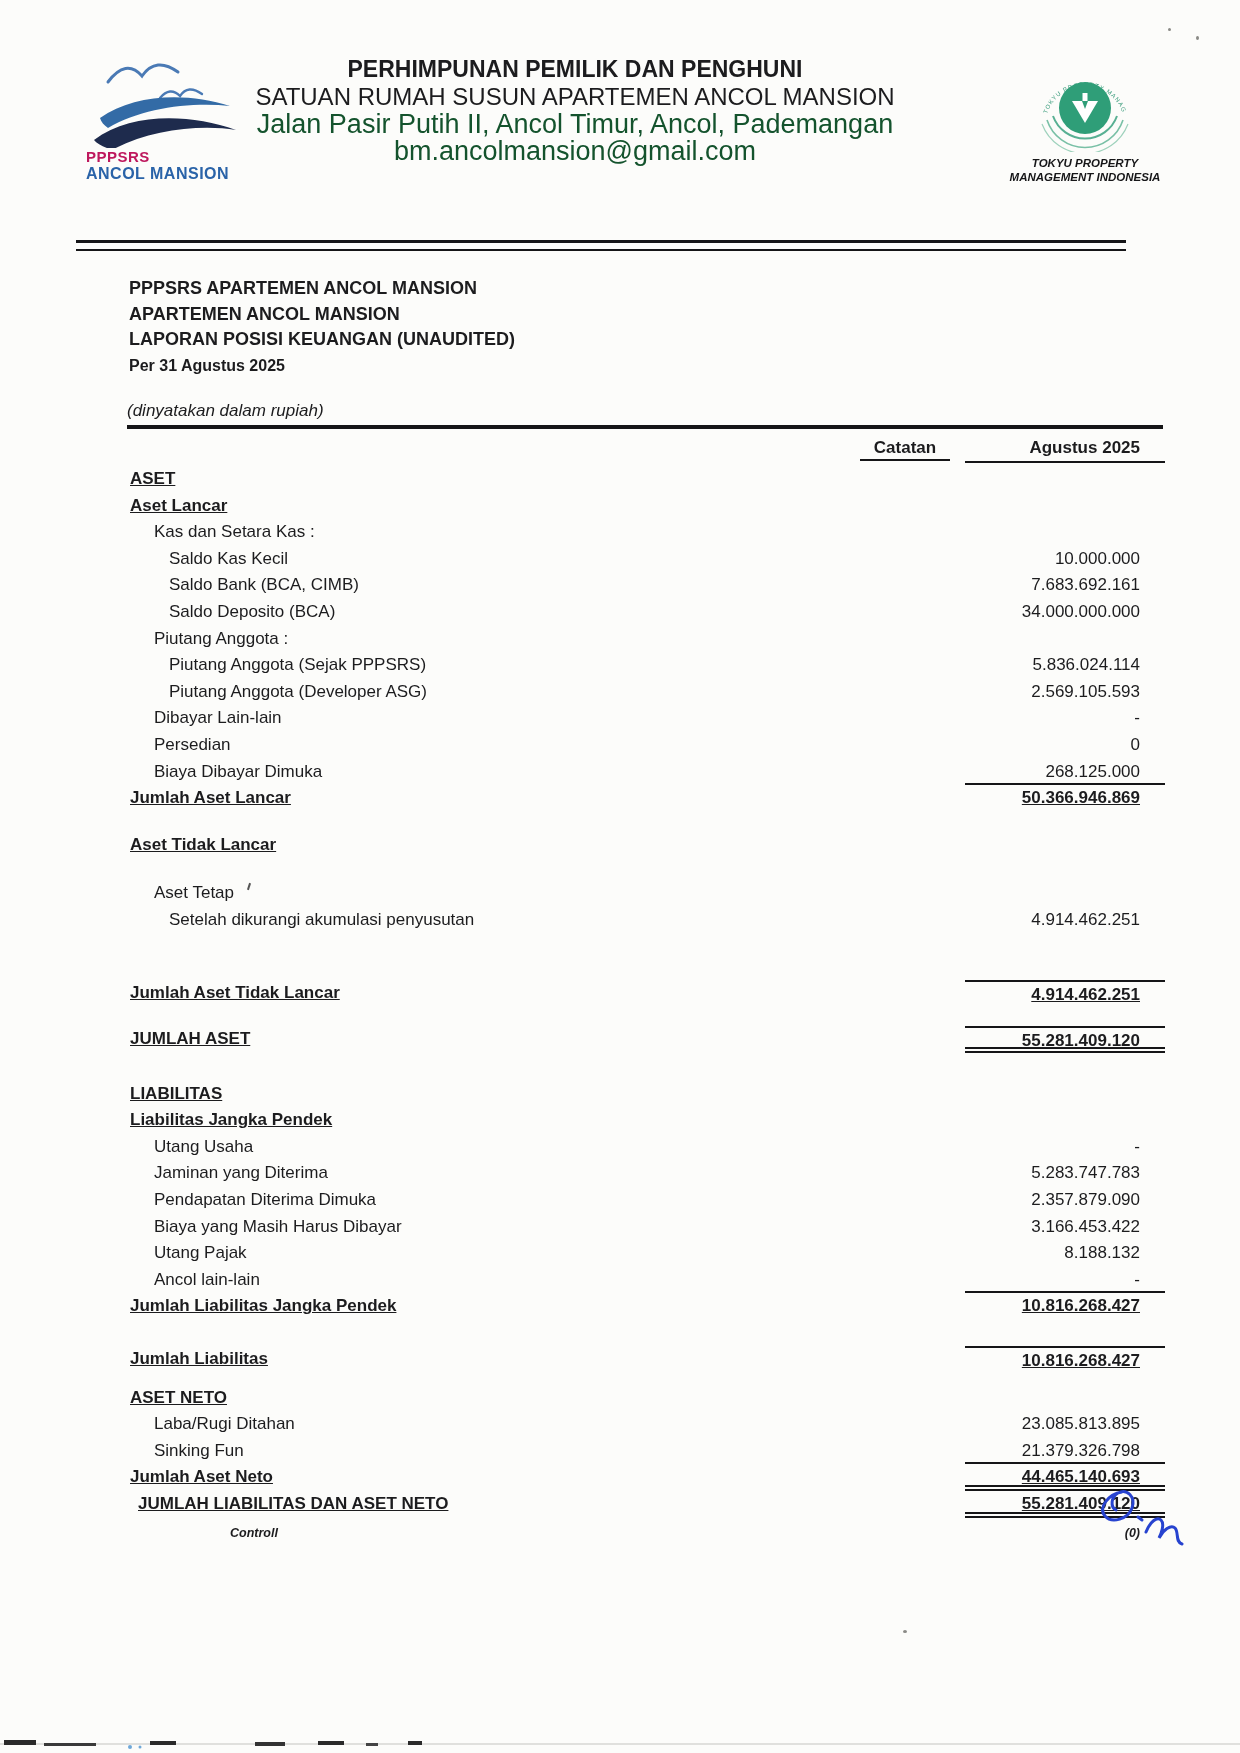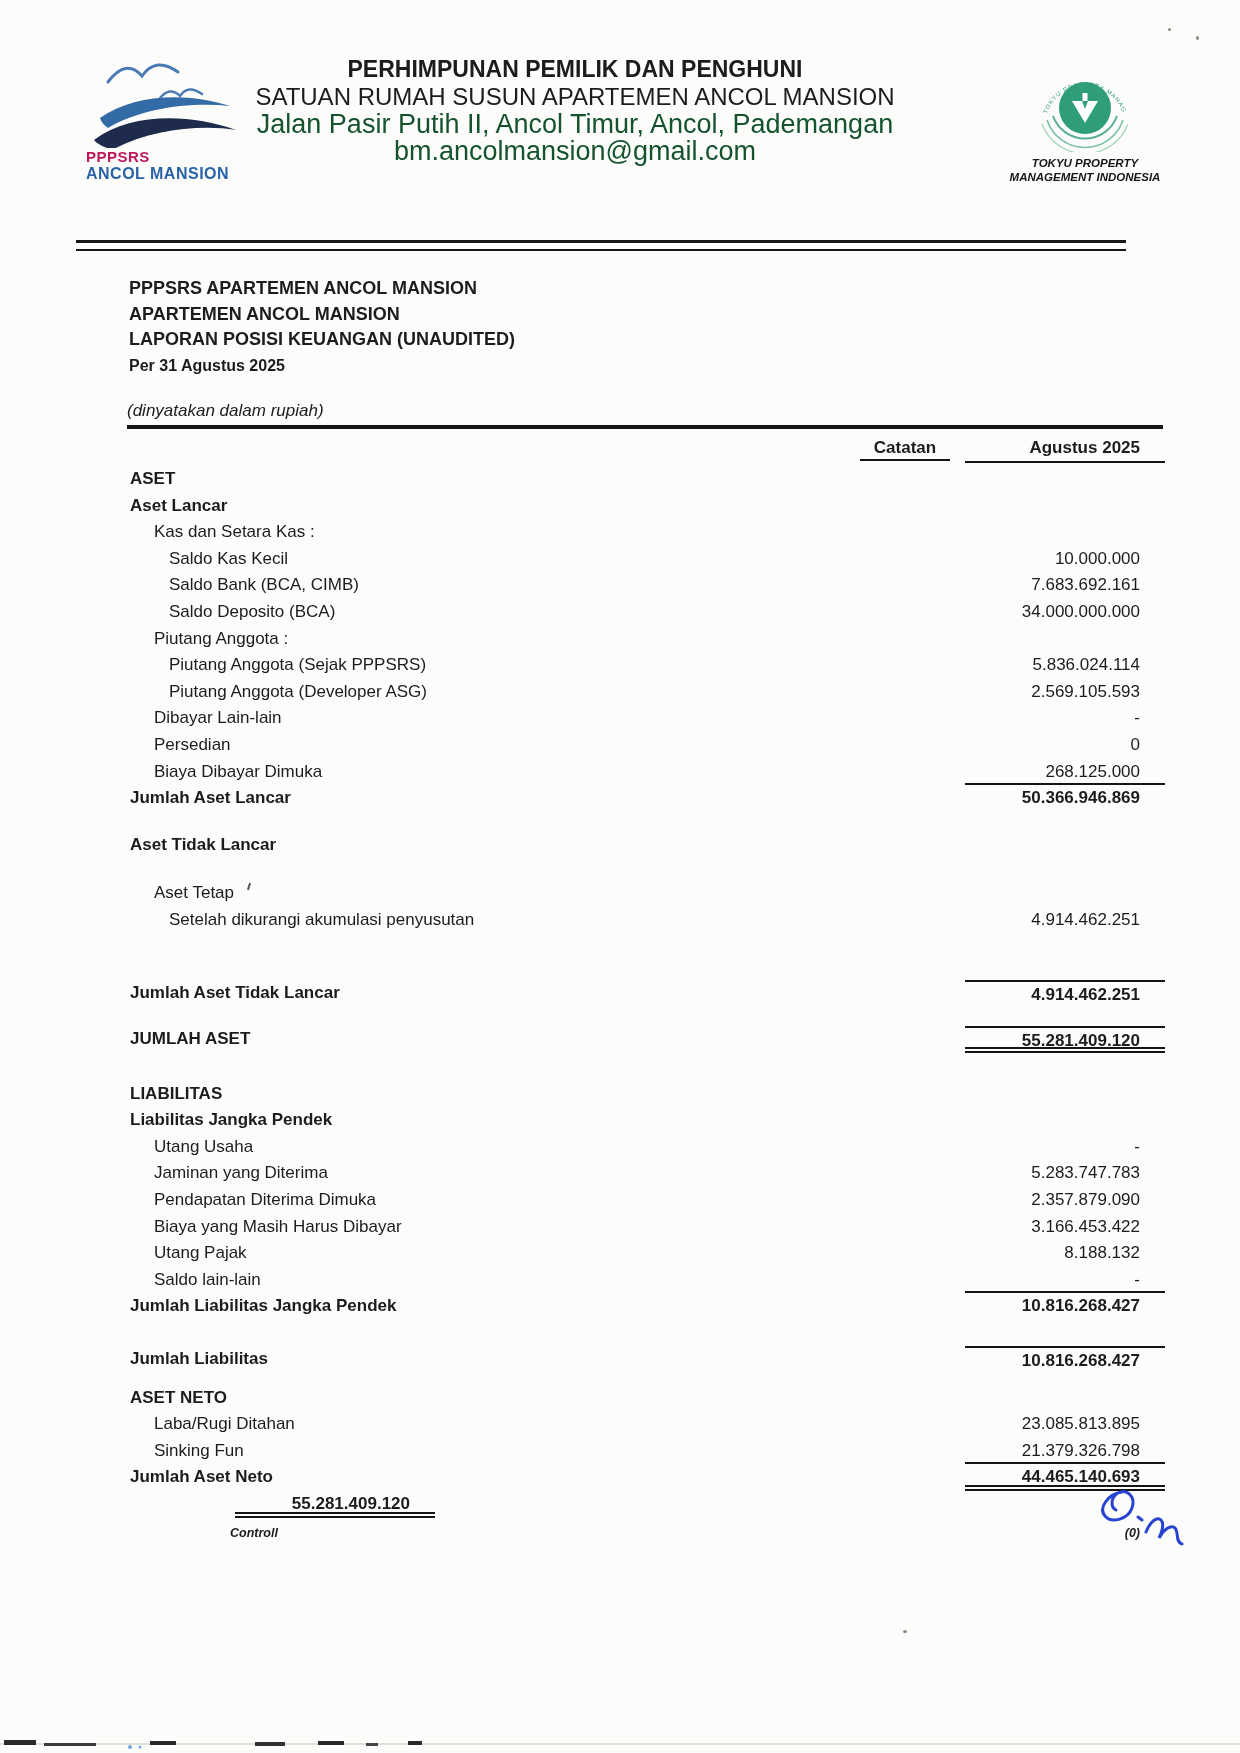--- a/index.html
+++ b/index.html
@@ -26,21 +26,21 @@
   .note{position:absolute;left:127px;top:401px;font-style:italic;font-size:17px;}
   .rule-thick{position:absolute;left:127px;top:425px;width:1036px;height:4px;background:#151517;}
 
   
   .report{position:absolute;left:130px;top:437px;width:1035px;font-size:17px;}
   .row{display:flex;height:26.6px;line-height:26.6px;}
   .lbl{flex:1;white-space:nowrap;}
   .cat{width:90px;text-align:center;box-sizing:border-box;}
   .amt{width:175px;padding-right:25px;margin-left:15px;text-align:right;
        white-space:nowrap;box-sizing:content-box;}
-  .b{font-weight:bold;}
+  .b{font-weight:bold;text-decoration:underline;}
   .i1{padding-left:24px;}
   .i2{padding-left:39px;}
   .x1{padding-left:8px;}
   .u{border-bottom:2px solid #151517;}
   .t{border-top:2px solid #151517;}
   .dbl{border-bottom:6px double #151517;}
   .head-row{height:29px;line-height:22px;font-weight:bold;}
   .head-row .cat{border-bottom:2px solid #151517;height:24px;}
   .head-row .amt{border-bottom:2px solid #151517;height:24px;}
   .gA{height:20px;} .gB{height:22px;} .gC{height:46px;} .gD{height:20px;}
@@ -244,21 +244,21 @@
         <div class="lbl i1">Biaya yang Masih Harus Dibayar</div>
         <div class="cat"></div>
         <div class="amt">3.166.453.422</div>
       </div>
     <div class="row">
         <div class="lbl i1">Utang Pajak</div>
         <div class="cat"></div>
         <div class="amt">8.188.132</div>
       </div>
     <div class="row">
-        <div class="lbl i1">Saldo lain-lain</div>
+        <div class="lbl i1">Ancol lain-lain</div>
         <div class="cat"></div>
         <div class="amt u">-</div>
       </div>
     <div class="row">
         <div class="lbl b">Jumlah Liabilitas Jangka Pendek</div>
         <div class="cat"></div>
         <div class="amt b">10.816.268.427</div>
       </div>
 
     <div class="gF"></div>
@@ -283,20 +283,21 @@
         <div class="lbl i1">Sinking Fun</div>
         <div class="cat"></div>
         <div class="amt u">21.379.326.798</div>
       </div>
     <div class="row">
         <div class="lbl b">Jumlah Aset Neto</div>
         <div class="cat"></div>
         <div class="amt b dbl">44.465.140.693</div>
       </div>
     <div class="row">
+        <div class="lbl b x1">JUMLAH LIABILITAS DAN ASET NETO</div>
         <div class="cat"></div>
         <div class="amt b dbl">55.281.409.120</div>
       </div>
 
     <div class="ctl-row">
       <div class="lbl">Controll</div>
       <div class="cat"></div>
       <div class="amt">(0)</div>
     </div>
   </div>

